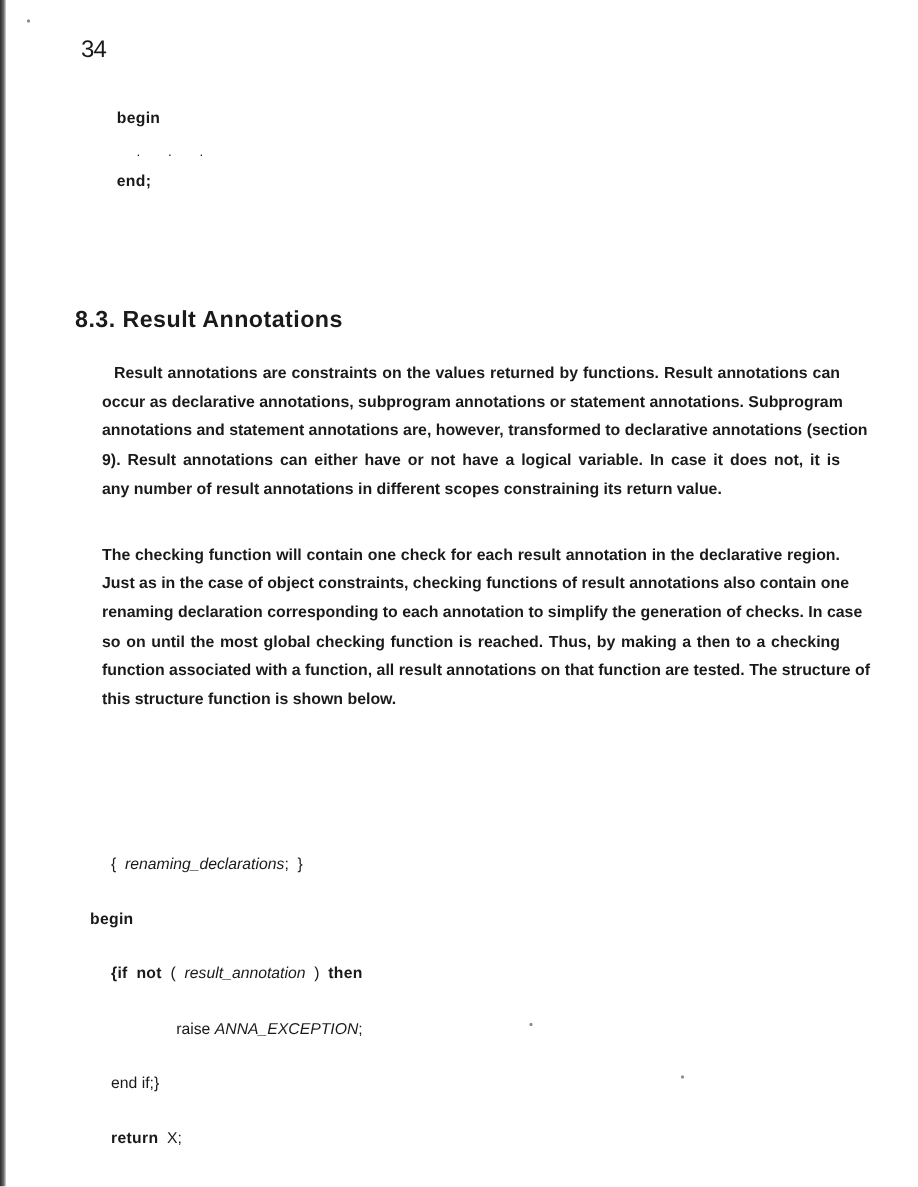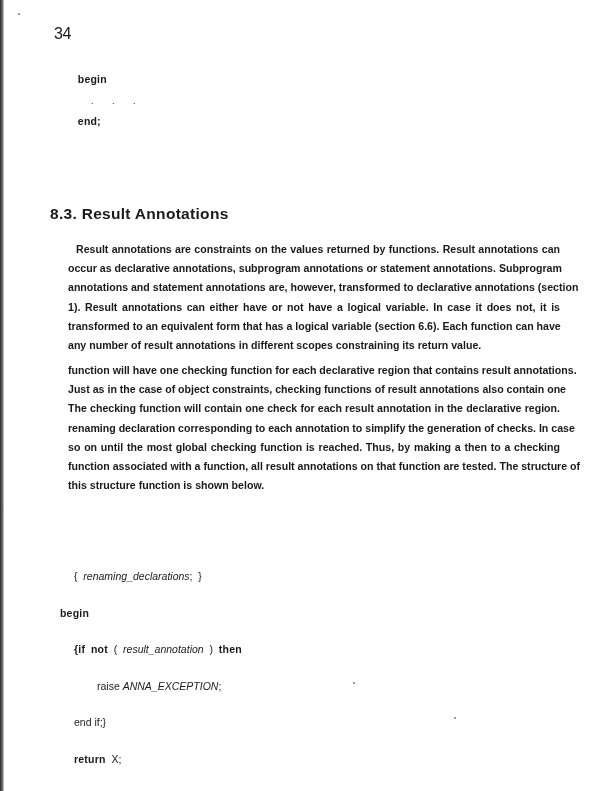--- a/index.html
+++ b/index.html
@@ -63,21 +63,21 @@
       white-space: nowrap;
       overflow: visible;
     }
     .para .line.last { text-align-last: left; }
     .p1 { top: 224px; }
     .p2 { top: 345px; }
     .indent { padding-left: 8px; }
     .main-code { left: 60px; top: 546px; }
     .main-code .l { display: block; height: 12.5px; }
     .ind1 { padding-left: 14px; }
-    .ind2 { padding-left: 37px; }
+    .ind2 { padding-left: 37px; text-align: right; }
     .speck { position: absolute; width: 1.5px; height: 1.5px; background: #888; border-radius: 50%; }
   </style>
 </head>
 <body>
 
 <div class="left-edge"></div>
 
 <div class="page-number">34</div>
 
 <div class="code top-code">
@@ -85,29 +85,27 @@
   <span class="dots">. . .</span>
   <span class="kw">end;</span>
 </div>
 
 <h2 class="section-title">8.3. Result Annotations</h2>
 
 <div class="para p1">
   <span class="line indent">Result annotations are constraints on the values returned by functions.  Result annotations can</span>
   <span class="line">occur as declarative annotations, subprogram annotations or statement annotations.  Subprogram</span>
   <span class="line">annotations and statement annotations are, however, transformed to declarative annotations (section</span>
-  <span class="line">1).  Result annotations can either have or not have a logical variable.  In case it does not, it is</span>
-  <span class="line">transformed to an equivalent form that has a logical variable (section 6.6).  Each function can have</span>
+  <span class="line">9).  Result annotations can either have or not have a logical variable.  In case it does not, it is</span>
   <span class="line last">any number of result annotations in different scopes constraining its return value.</span>
 </div>
 
 <div class="para p2">
-  <span class="line">function will have one checking function for each declarative region that contains result annotations.</span>
+  <span class="line">The checking function will contain one check for each result annotation in the declarative region.</span>
   <span class="line">Just as in the case of object constraints, checking functions of result annotations also contain one</span>
-  <span class="line">The checking function will contain one check for each result annotation in the declarative region.</span>
   <span class="line">renaming declaration corresponding to each annotation to simplify the generation of checks.  In case</span>
   <span class="line">so on until the most global checking function is reached.  Thus, by making a then to a checking</span>
   <span class="line">function associated with a function, all result annotations on that function are tested.  The structure of</span>
   <span class="line last">this structure function is shown below.</span>
 </div>
 
 <div class="code main-code">
   <span class="l ind1"><span>{</span>  <span class="it">renaming_declarations</span><span>;  }</span></span>
   <span class="l"><span class="kw">begin</span></span>
   <span class="l ind1"><span class="kw">{if</span>  <span class="kw">not</span>  <span>(</span>  <span class="it">result_annotation</span>  <span>)</span>  <span class="kw">then</span></span>

